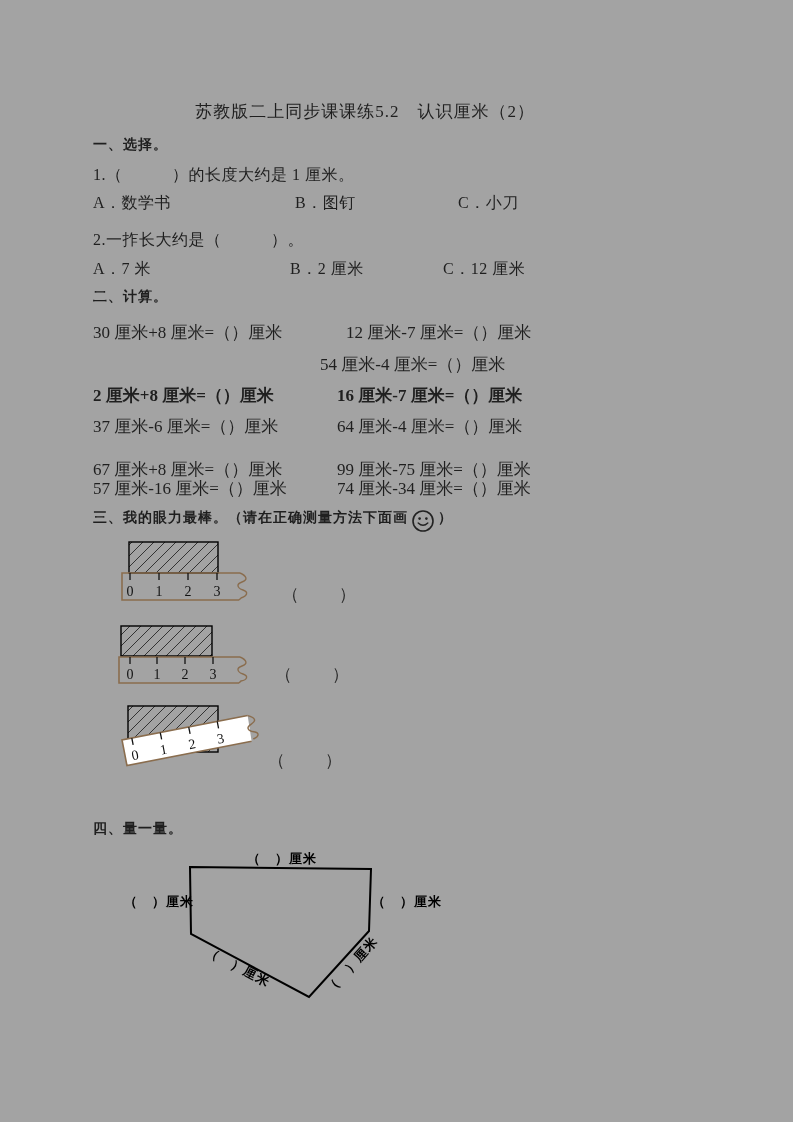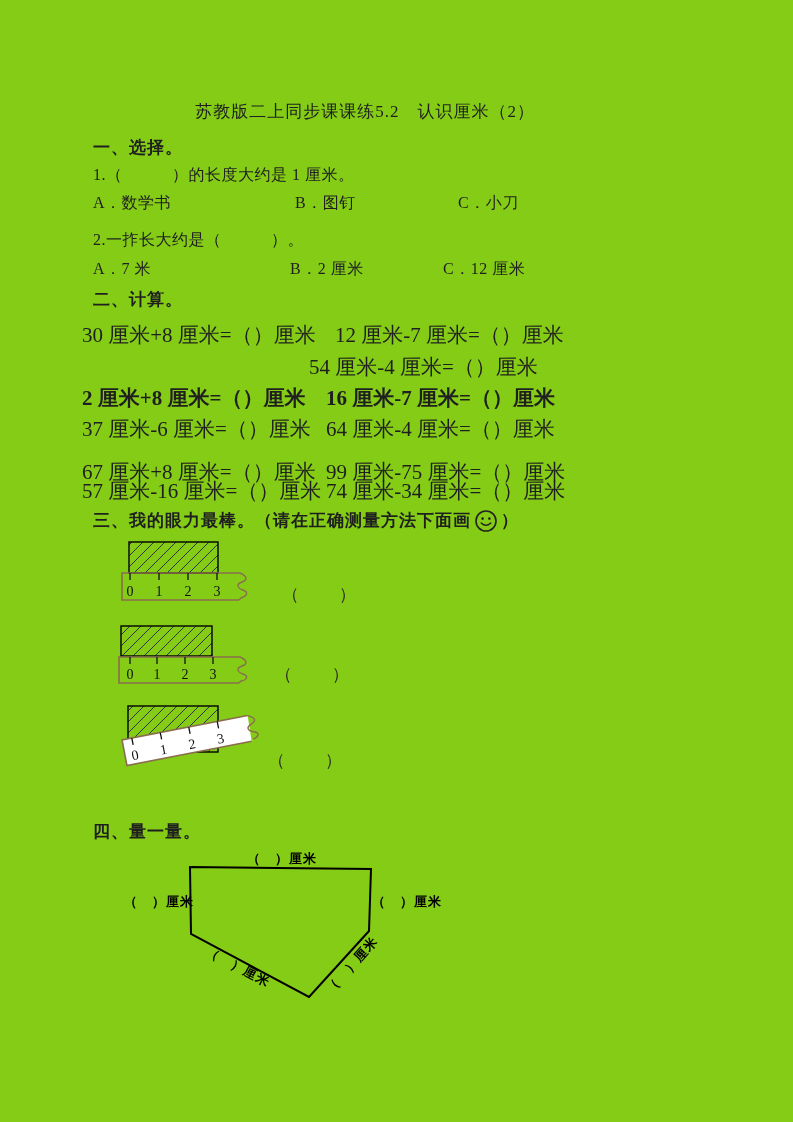--- a/index.html
+++ b/index.html
@@ -1,35 +1,35 @@
 <!DOCTYPE html>
 <html><head>
 <meta charset="utf-8">
 <style>
   * { margin: 0; padding: 0; box-sizing: border-box; }
   html,body { background:#fff; }
   .page {
     position: relative;
     width: 793px;
     height: 1122px;
-    background: #84cc16;
+    background: #a3a3a3;
     font-family: "Liberation Serif", "DejaVu Serif", serif;
     color: #1f1f1f;
     overflow: hidden;
   }
   .abs { position: absolute; white-space: nowrap; }
   .title {
     left: 0; top: 100px; width: 730px;
     text-align: center;
     font-size: 17px;
     letter-spacing: 1px;
   }
-  .h { font-weight: bold; font-size: 17px; letter-spacing: 1px; }
+  .h { font-weight: bold; font-size: 14px; letter-spacing: 1px; }
   .t { font-size: 16px; letter-spacing: 0.5px; }
-  .calc-row { left: 82px; width: 620px; height: 20px; font-size: 21px; }
+  .calc-row { left: 93px; width: 620px; height: 20px; font-size: 17px; }
   .calc-row .c1 { position: absolute; left: 0; top: 0; }
   .calc-row .c2 { position: absolute; left: 244px; top: 0; }
   .calc-row.r1 .c2 { left: 253px; }
   .calc-row.r2 .c2 { left: 227px; }
   .sec3-head { left: 93px; top: 509px; display: flex; align-items: flex-start; }
   .sec3-head .smiley { margin: 0 3px; display: inline-block; }
   .ans { font-size: 17px; color: #2a2a2a; letter-spacing: 2px; }
   .fig-svg { position: absolute; }
   .ruler-num { font-family: "Liberation Serif","DejaVu Serif",serif; font-size: 14px; fill: #111; }
   .penta-label {

